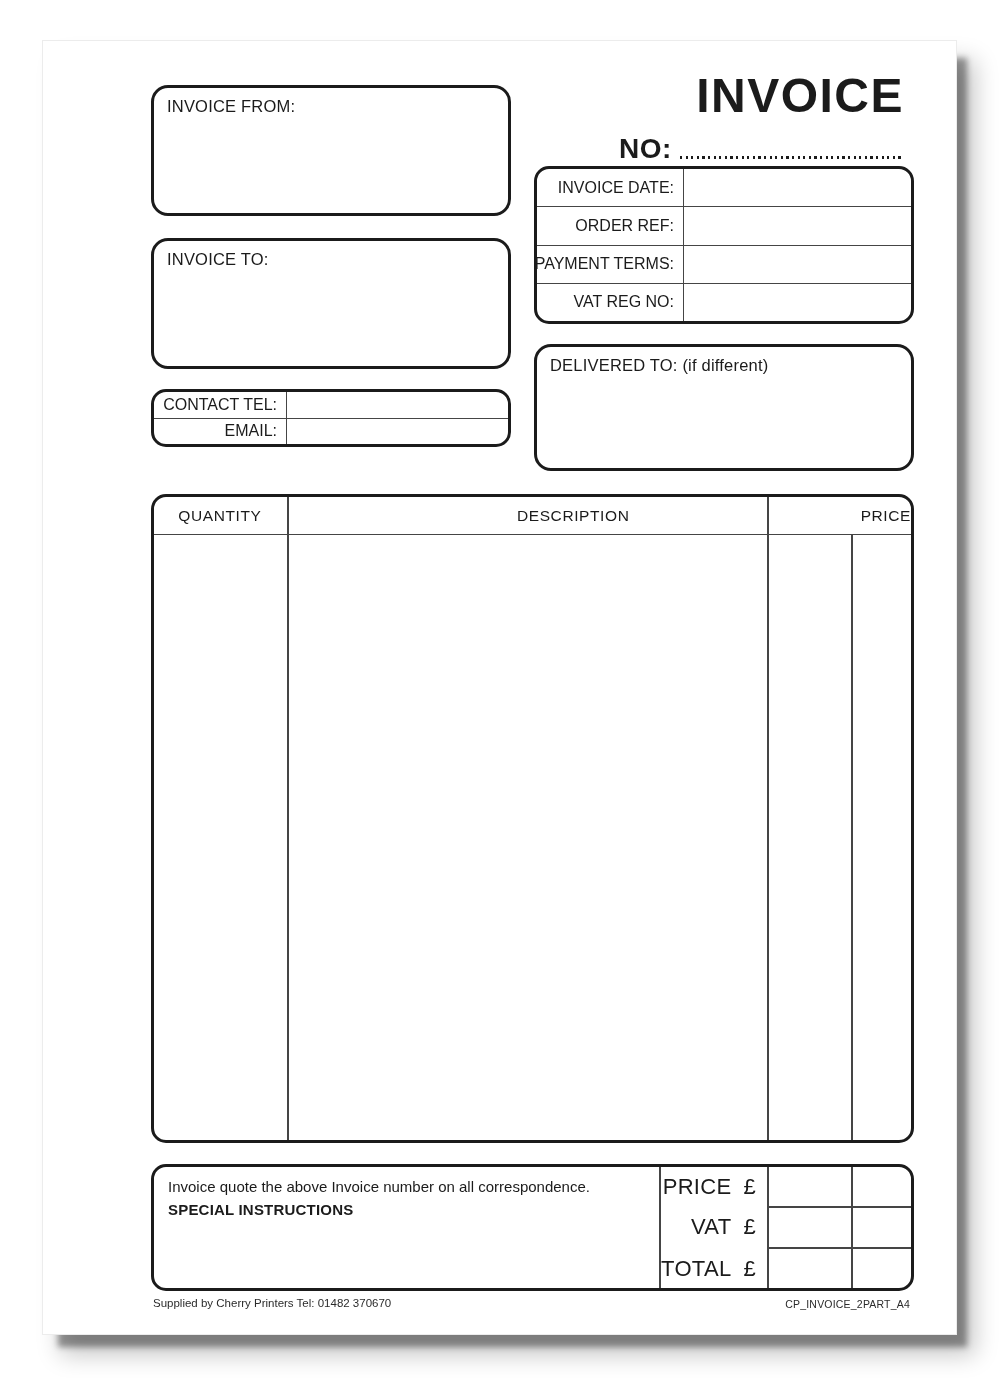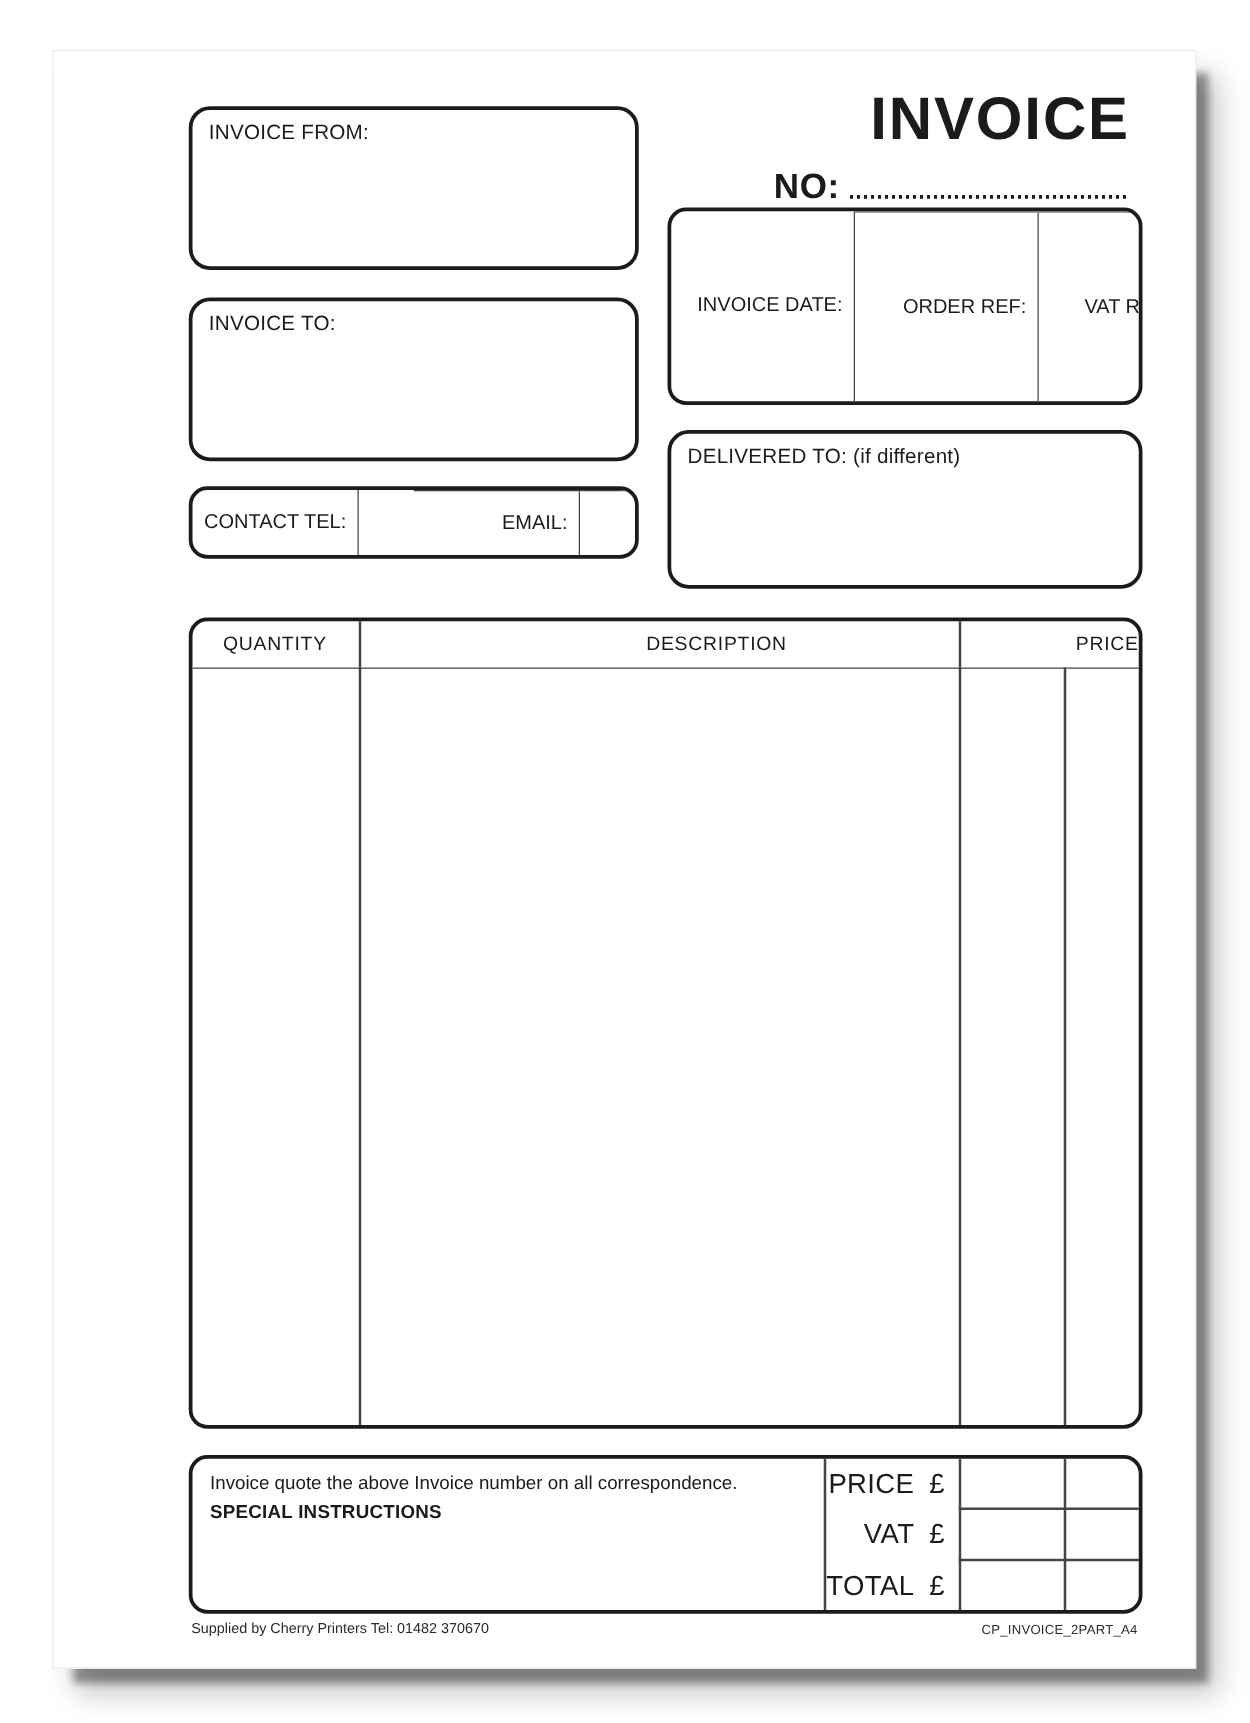--- a/index.html
+++ b/index.html
@@ -47,21 +47,21 @@
   .no-dots {
     flex:1; height:3px; margin:0 0 4px 8px;
     background-image:repeating-linear-gradient(90deg,#1b1b1b 0 2.2px, transparent 2.2px 5.6px);
   }
 
   
   .grid-table {
     position:absolute;
     border:3px solid #1b1b1b; border-radius:15px;
     box-sizing:border-box; background:#fff;
-    display:flex; flex-direction:row; overflow:hidden;
+    display:flex; flex-direction:column; overflow:hidden;
   }
   .grid-row { flex:1; display:flex; border-top:1.5px solid #454545; min-height:0; }
   .grid-row:first-child { border-top:none; }
   .grid-label {
     display:flex; align-items:center; justify-content:flex-end;
     padding-right:9px; box-sizing:border-box;
     border-right:1.5px solid #454545;
     font-size:16px; white-space:nowrap;
   }
   .grid-value { flex:1; }
@@ -140,20 +140,24 @@
   <div class="grid-table details" style="left:491px; top:125px; width:380px; height:158px;">
     <div class="grid-row">
       <div class="grid-label">INVOICE DATE:</div>
       <div class="grid-value"></div>
     </div>
     <div class="grid-row">
       <div class="grid-label">ORDER REF:</div>
       <div class="grid-value"></div>
     </div>
     <div class="grid-row">
+      <div class="grid-label">PAYMENT TERMS:</div>
+      <div class="grid-value"></div>
+    </div>
+    <div class="grid-row">
       <div class="grid-label">VAT REG NO:</div>
       <div class="grid-value"></div>
     </div>
   </div>
 
   <div class="rbox" style="left:108px; top:197px; width:360px; height:131px;">
     <span class="box-label">INVOICE TO:</span>
   </div>
 
   <div class="rbox" style="left:491px; top:303px; width:380px; height:127px;padding-left:12px;">

